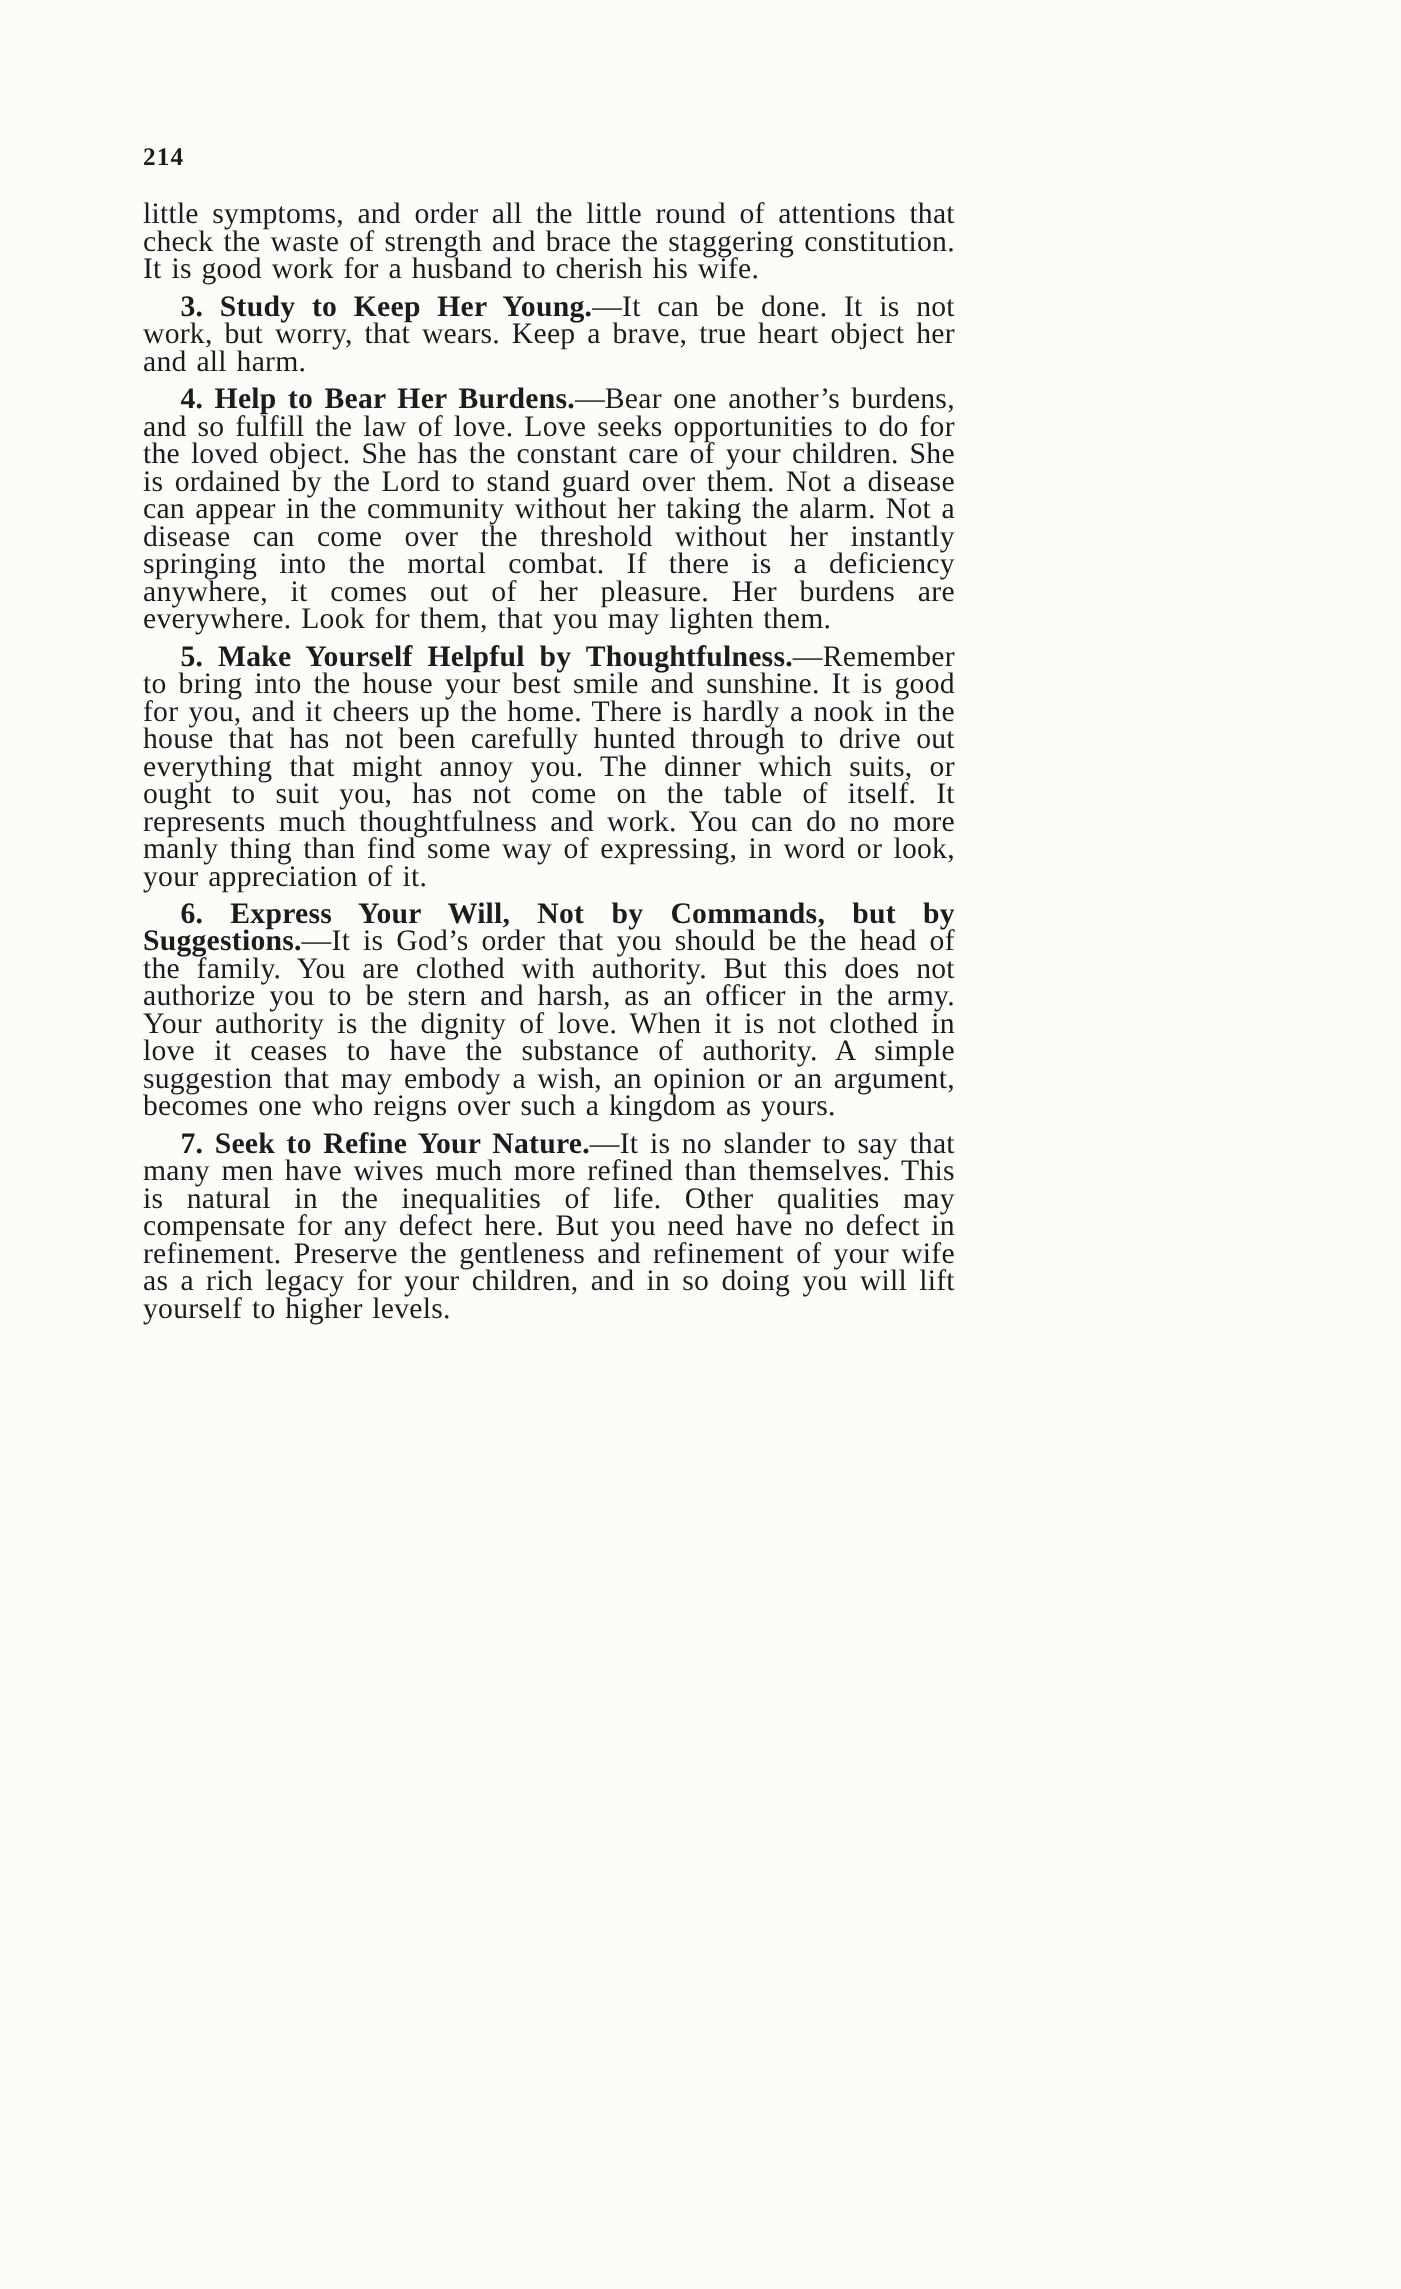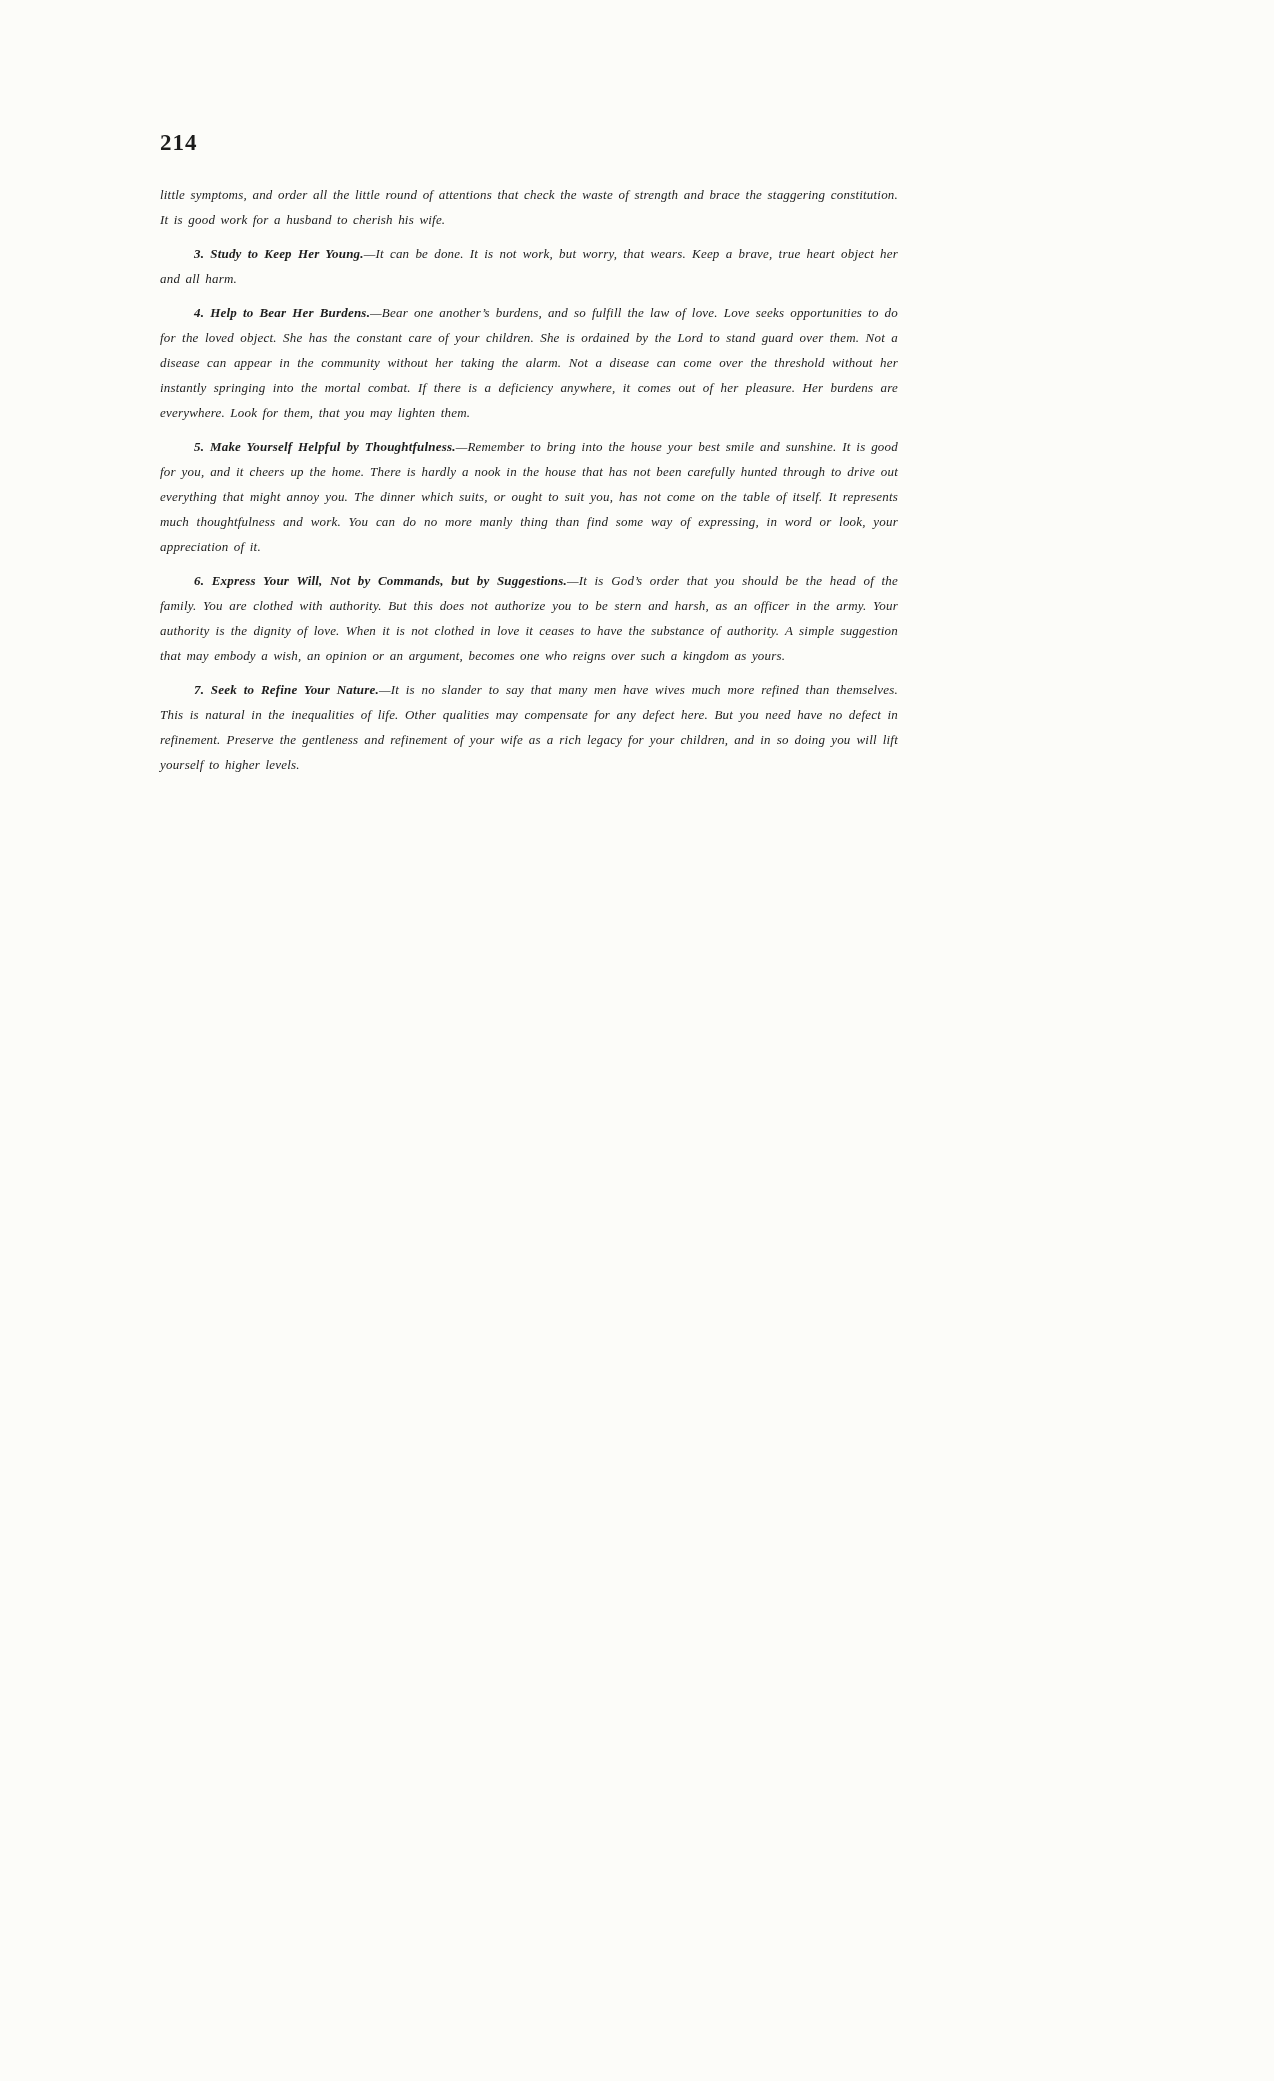--- a/index.html
+++ b/index.html
@@ -10,21 +10,21 @@
     width: 1274px;
     height: 2081px;
     background: #fcfcf9;
     font-family: "Liberation Serif", serif;
     color: #1c1c1c;
     position: relative;
     overflow: hidden;
   }
   .scan-page {
     position: absolute;
-    left: 160px;
+    left: 130px;
     top: 128px;
     width: 738px;
   }
   .page-header {
     position: relative;
     height: 38px;
     margin-bottom: 16px;
   }
   .page-number {
     position: absolute;
@@ -35,26 +35,25 @@
     letter-spacing: 1px;
   }
   .running-title {
     text-align: center;
     font-style: italic;
     font-size: 25px;
     letter-spacing: 0.3px;
   }
   .page-body p {
     margin: 0 0 9px 0;
-    font-size: 13px;
+    font-size: 27px;
     line-height: 25px;
     text-align: justify;
     letter-spacing: 0.2px;
     word-spacing: 2px;
-    font-style: italic;
   }
   .page-body p.indent {
     text-indent: 34px;
   }
   .lead {
     font-weight: bold;
   }
 </style>
 </head>
 <body>

